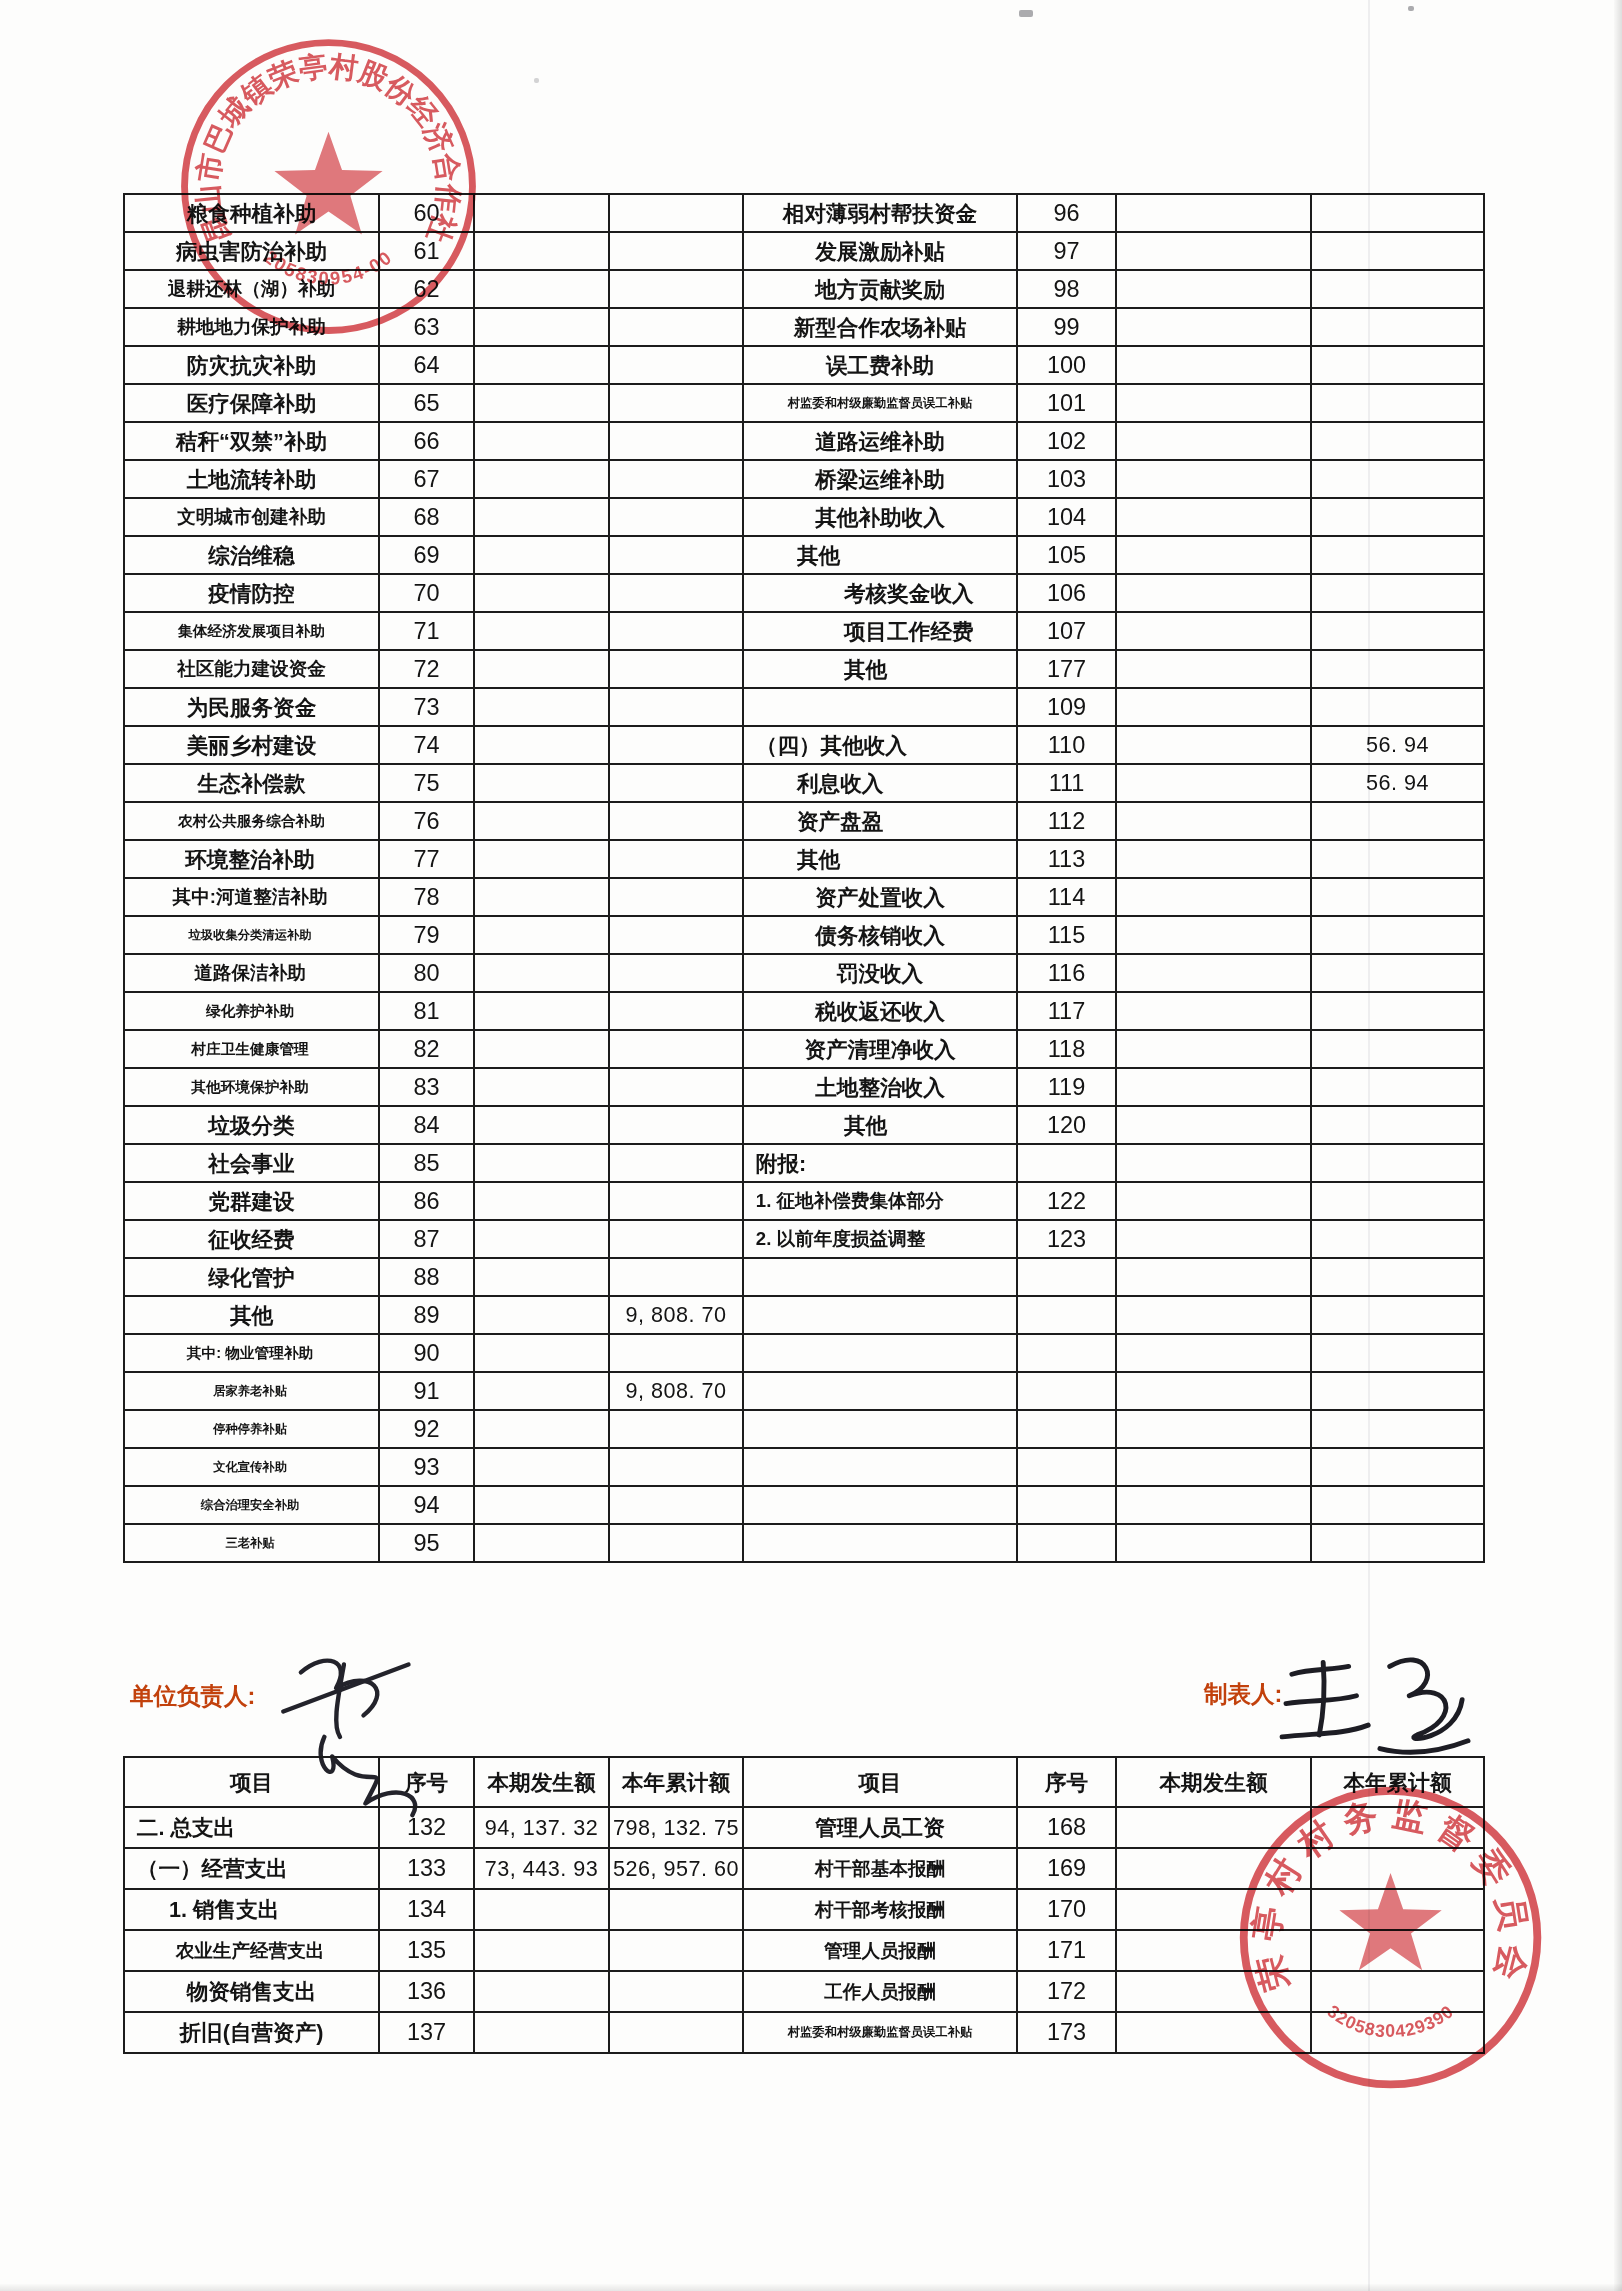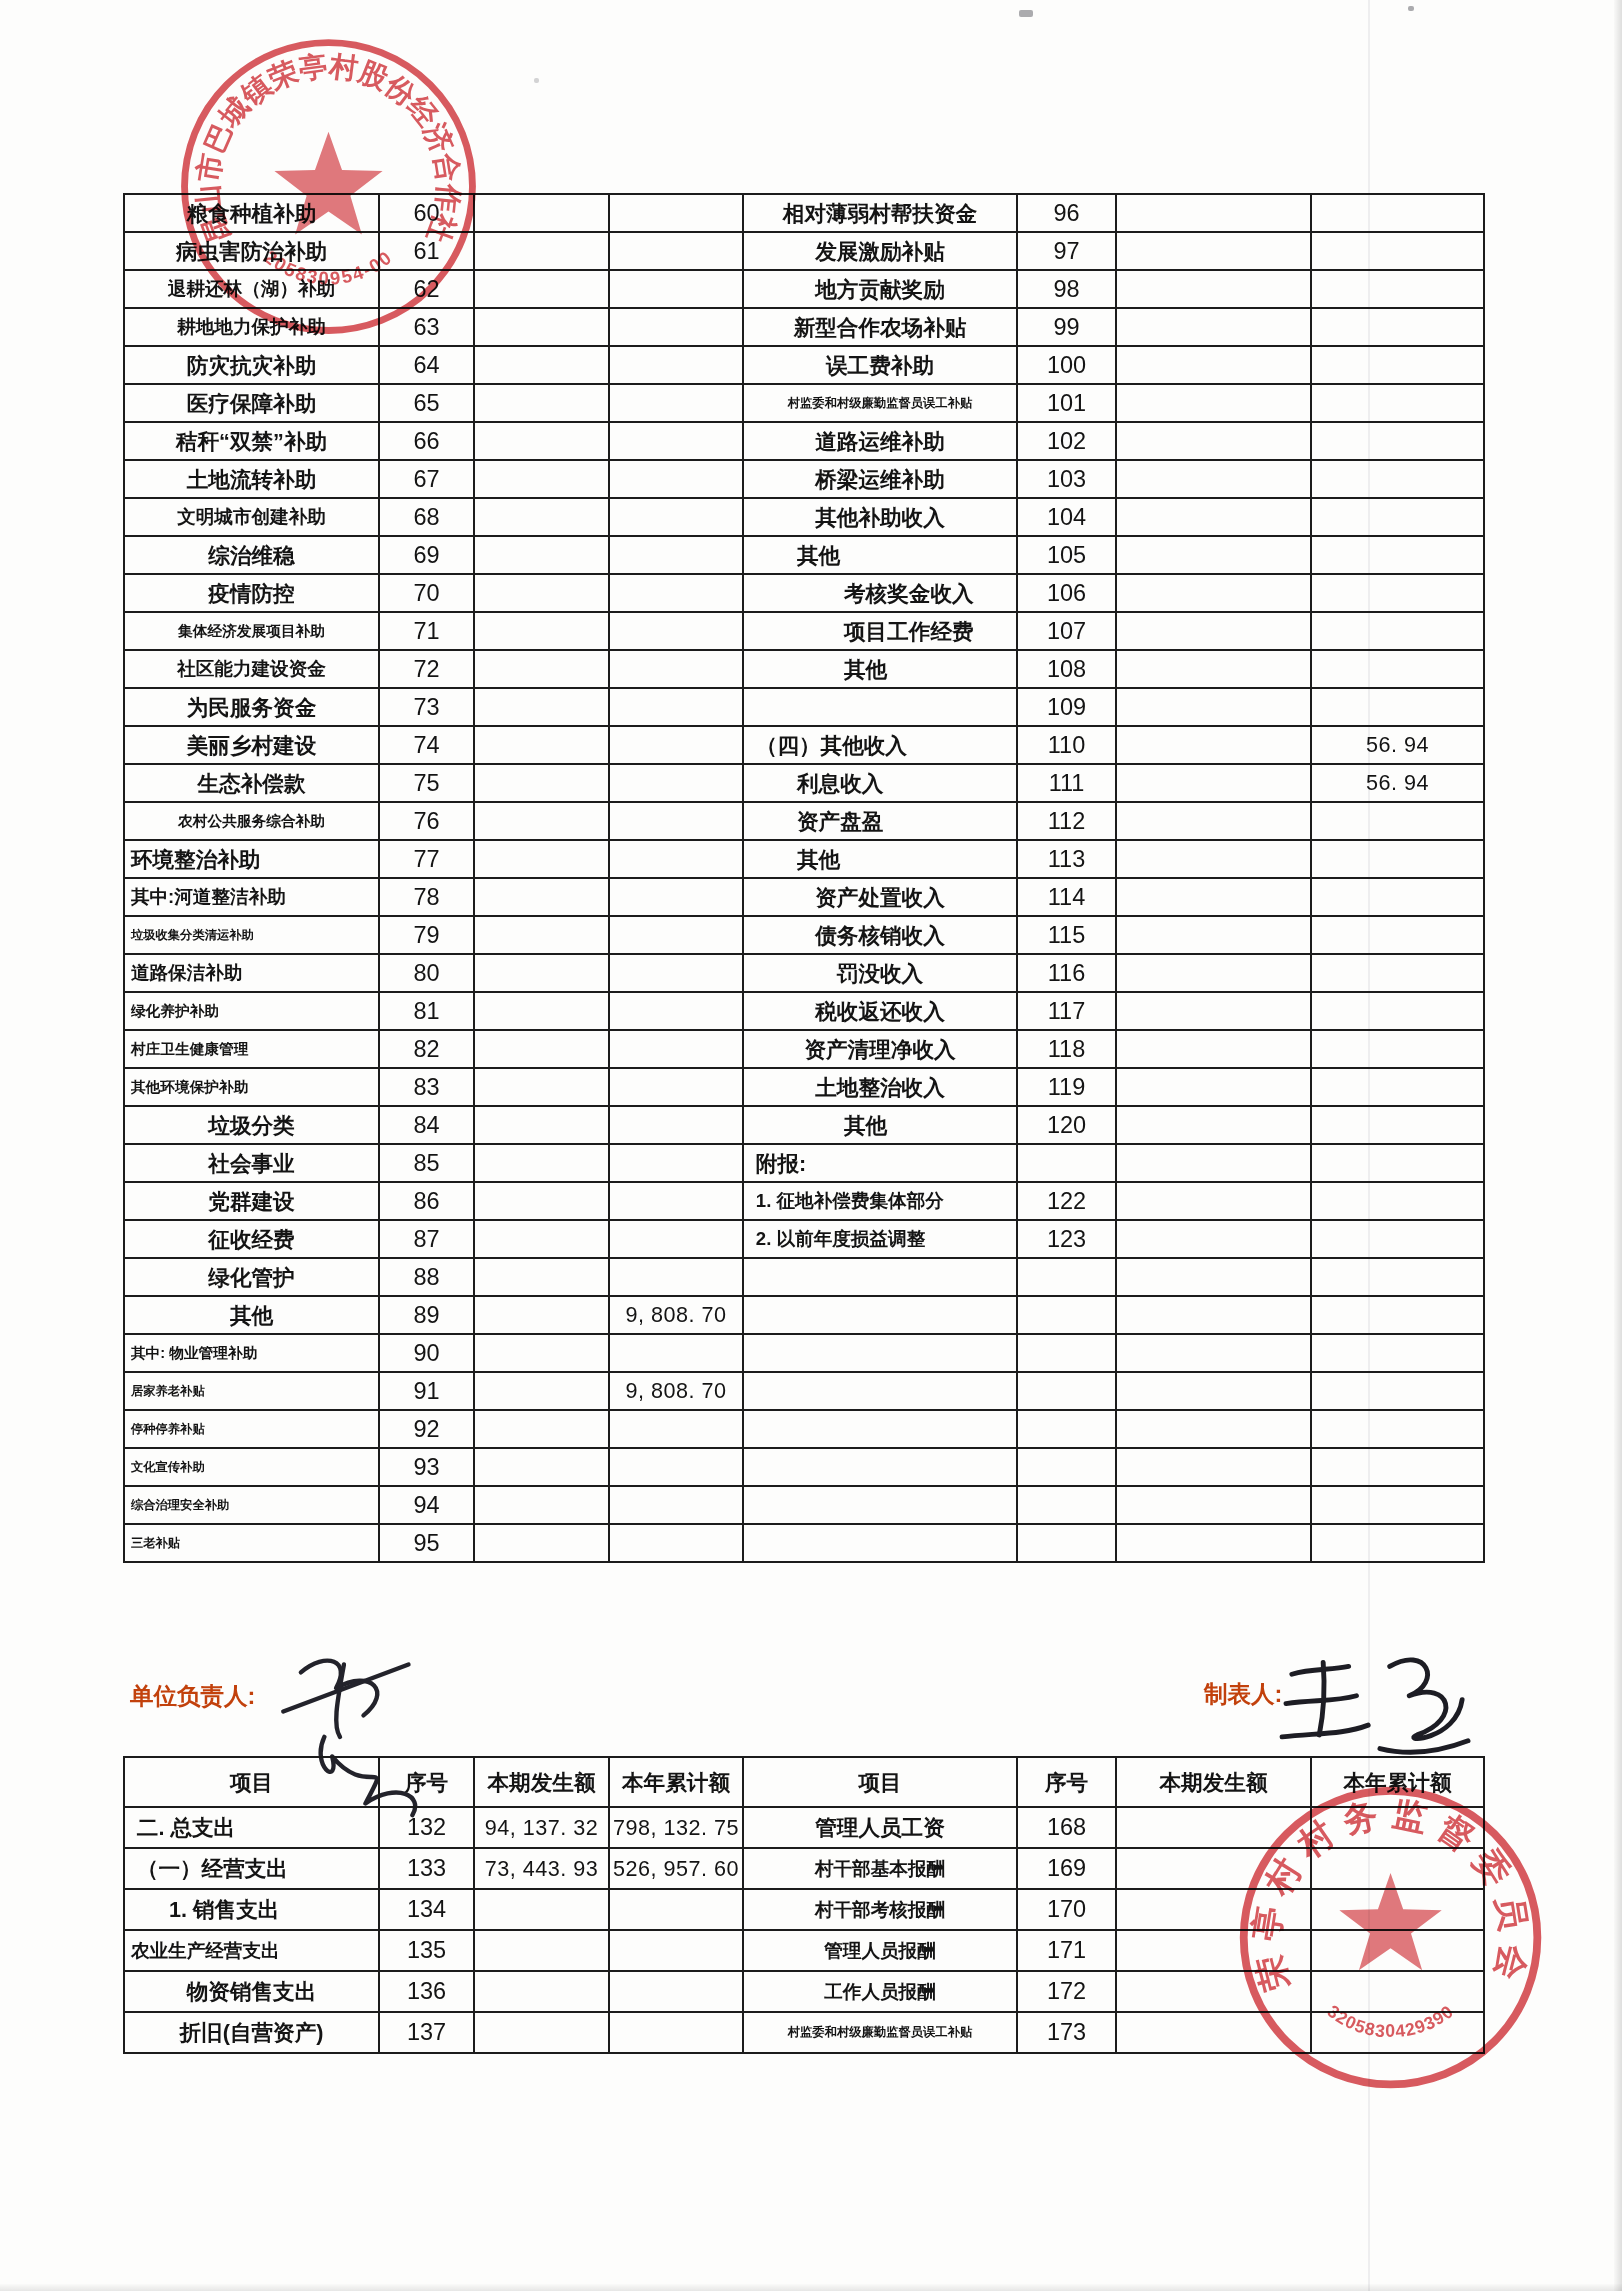--- a/index.html
+++ b/index.html
@@ -9,21 +9,21 @@
   td{border:2px solid #1c1c1c;overflow:hidden;white-space:nowrap;vertical-align:middle;box-sizing:border-box;}
   .t-top{left:123px;top:193px;width:1360px;}
   .t-top tr{height:38px;}
   .t-bot{left:123px;top:1756px;width:1360px;}
   .t-bot tr{height:41px;}
   .t-bot tr.hdr{height:50px;}
   td.item{text-align:center;font-weight:700;font-size:21.6px;padding:0 5.9px;}
   td.item.m{font-size:18.6px;}
   td.item.s{font-size:14.7px;}
   td.item.xs{font-size:12.3px;}
-  td.item.r{text-align:left;padding-right:8.8px;}
+  td.item.r{text-align:center;padding-right:8.8px;}
   td.item.l0{text-align:left;padding-left:11.8px;}
   td.item.l0b{text-align:left;padding-left:44px;}
   td.item.l1{text-align:left;padding-left:53px;}
   td.item.l2{text-align:left;padding-left:100px;}
   td.seq{text-align:center;font-size:23.5px;font-weight:400;}
   td.val{text-align:center;font-size:21.6px;font-weight:400;letter-spacing:0.5px;}
   td.h{text-align:center;font-weight:700;font-size:21.6px;}
   .sig-label{position:absolute;font-size:23.5px;font-weight:700;color:#c2410c;}
   .sig-label.left{left:130px;top:1680px;}
   .sig-label.right{left:1204px;top:1678px;}
@@ -182,21 +182,21 @@
           <td class="seq">107</td>
           <td class="val"></td>
           <td class="val"></td>
         </tr>
         <tr>
           <td class="item c m">社区能力建设资金</td>
           <td class="seq">72</td>
           <td class="val"></td>
           <td class="val"></td>
           <td class="item l2">其他</td>
-          <td class="seq">108</td>
+          <td class="seq">177</td>
           <td class="val"></td>
           <td class="val"></td>
         </tr>
         <tr>
           <td class="item c">为民服务资金</td>
           <td class="seq">73</td>
           <td class="val"></td>
           <td class="val"></td>
           <td class="item c"></td>
           <td class="seq">109</td>

